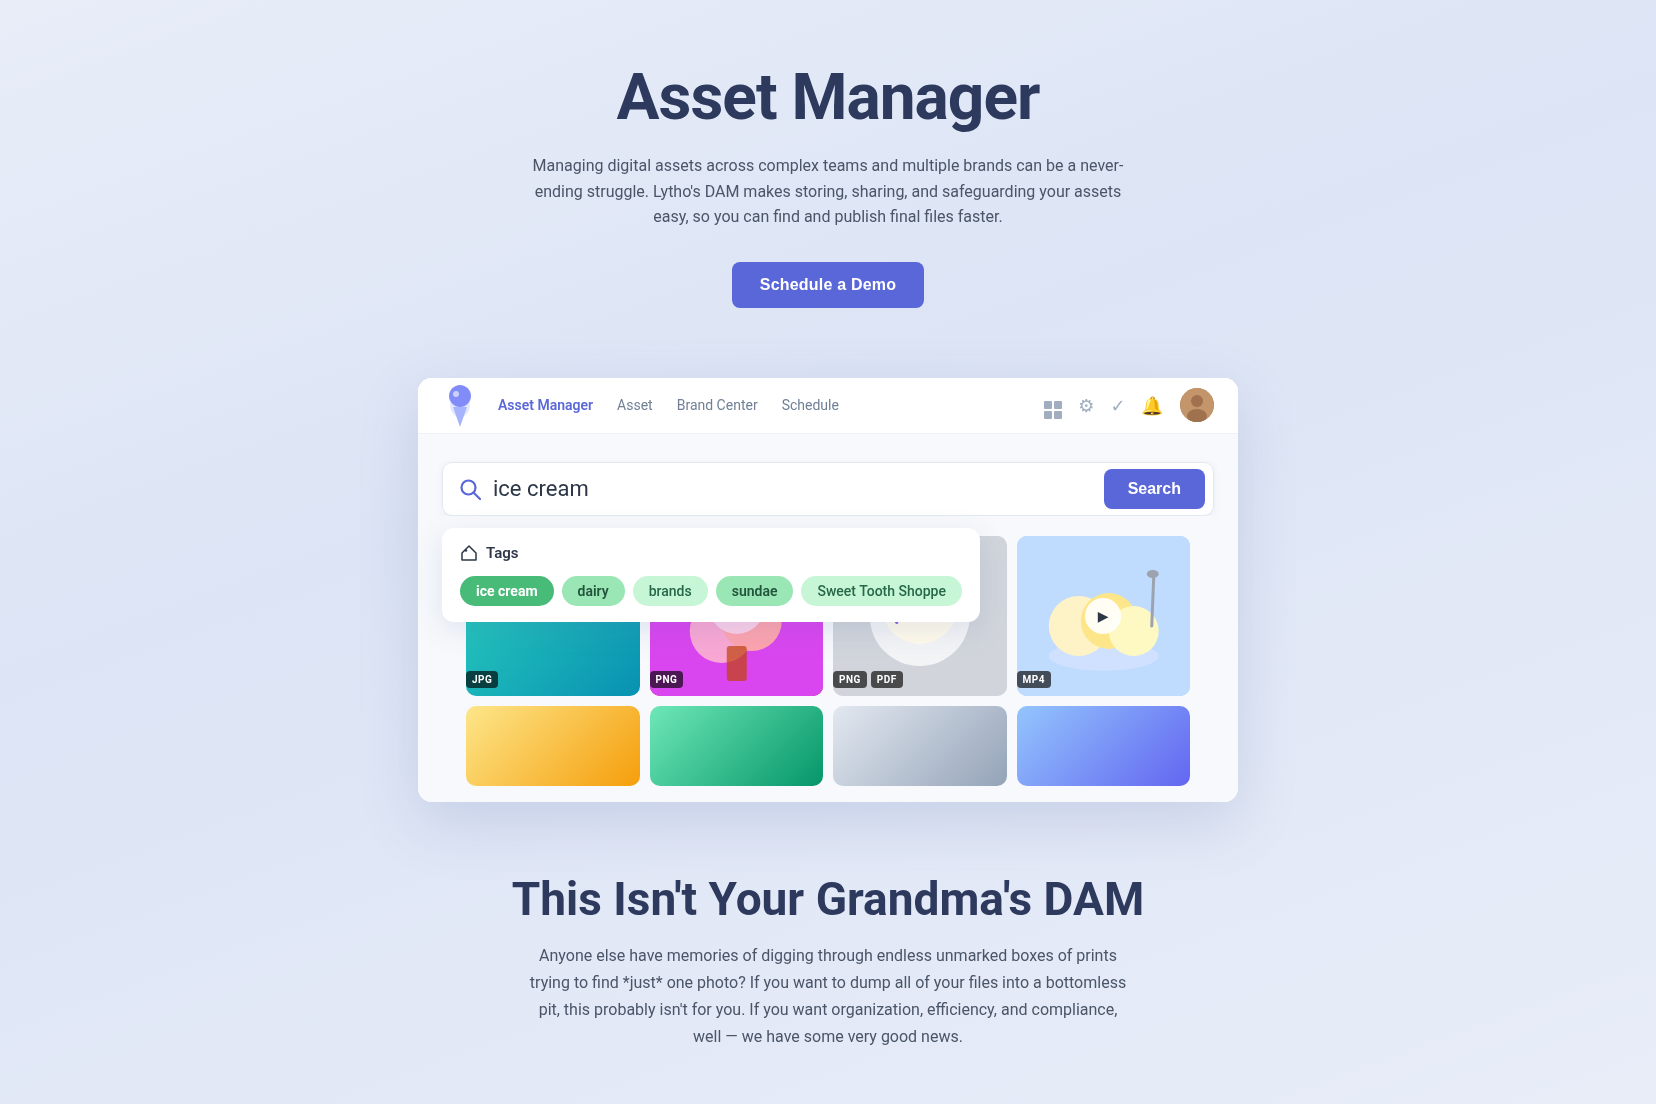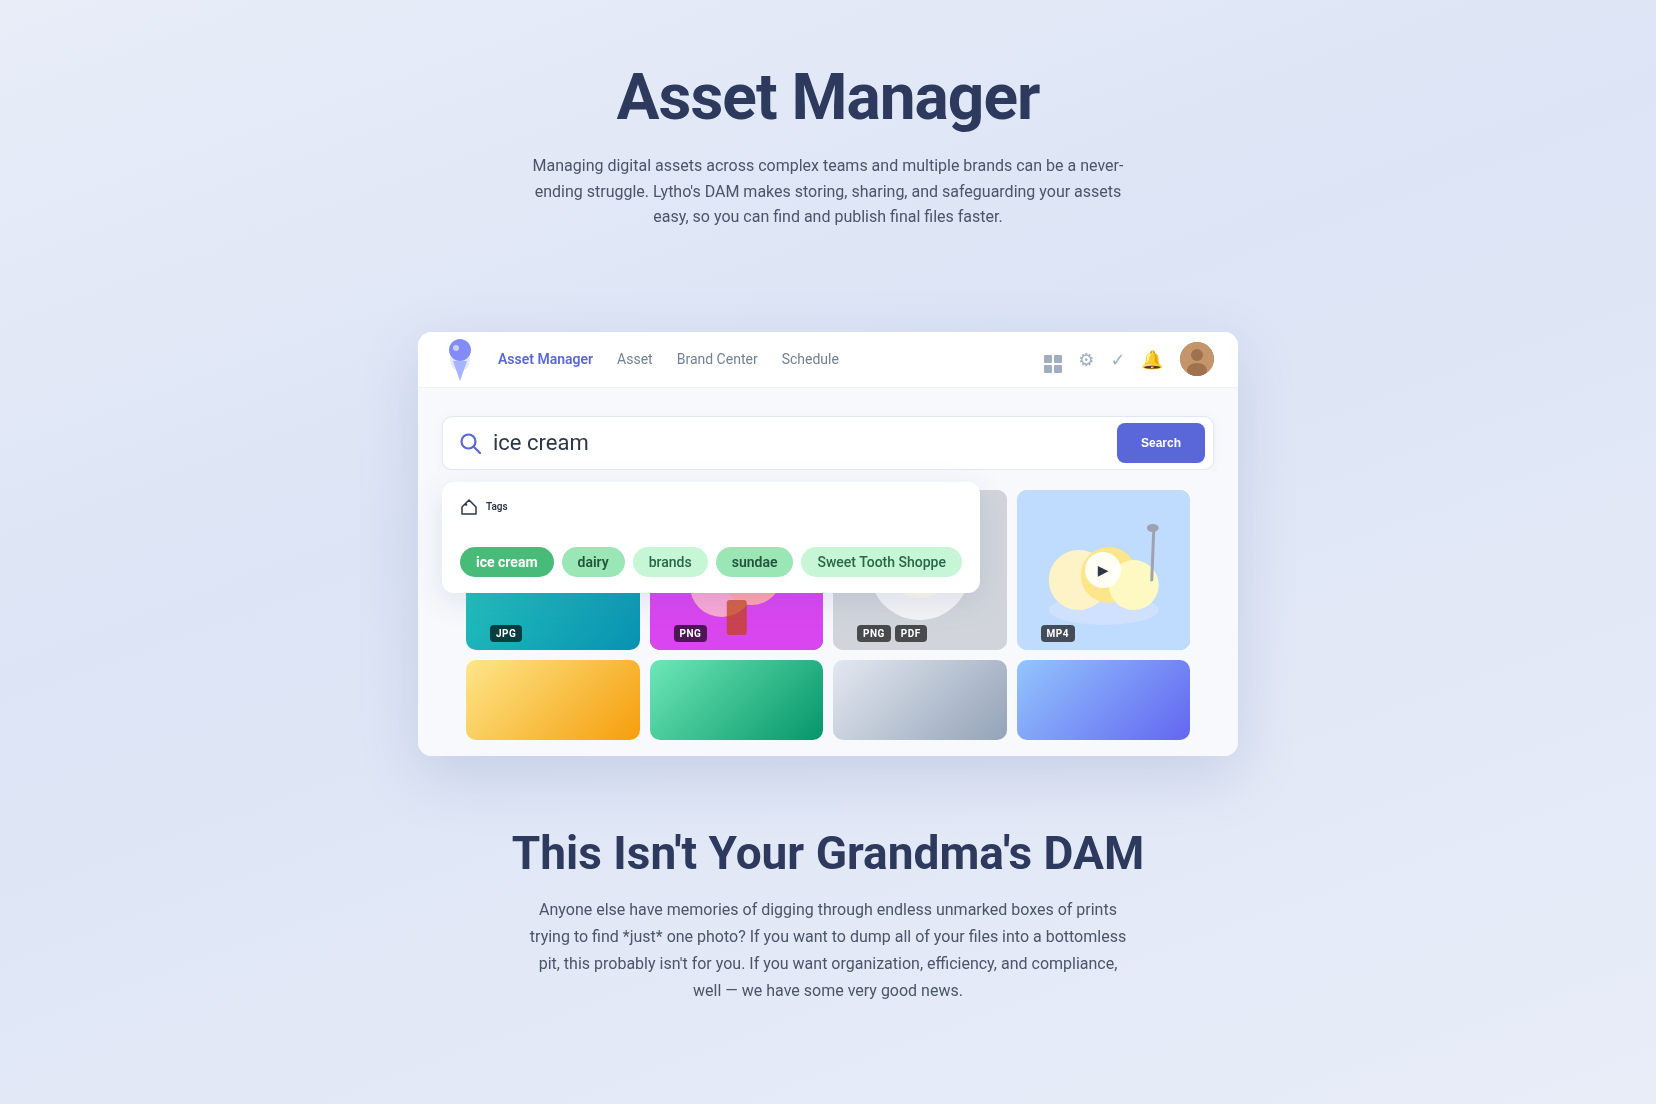--- a/index.html
+++ b/index.html
@@ -142,46 +142,46 @@
       font-size: 22px;
       color: #2d3748;
       font-weight: 400;
     }
     .search-btn {
       background: #5a67d8;
       color: #fff;
       border: none;
       padding: 10px 24px;
       border-radius: 8px;
-      font-size: 12px;
+      font-size: 16px;
       font-weight: 600;
       cursor: pointer;
       height: 40px;
     }
 
     
     .tags-dropdown {
       position: absolute;
       top: 94px;
       left: 24px;
       background: #fff;
       border-radius: 12px;
       box-shadow: 0 8px 30px rgba(80,100,160,0.15);
       padding: 16px 18px;
       z-index: 10;
       min-width: 240px;
     }
     .tags-title {
       display: flex;
-      align-items: center;
+      align-items: flex-end;
       gap: 8px;
-      font-size: 10px;
+      font-size: 15px;
       font-weight: 600;
       color: #2d3748;
-      margin-bottom: 31px;
+      margin-bottom: 14px;
     }
     .tags-grid {
       display: flex;
       flex-wrap: wrap;
       gap: 8px;
     }
     .tag {
       padding: 7px 16px;
       border-radius: 20px;
       font-size: 14px;
@@ -216,21 +216,21 @@
     .asset-card {
       border-radius: 10px;
       overflow: hidden;
       position: relative;
       height: 160px;
       background: #ccc;
     }
     .badge-row {
       position: absolute;
       bottom: 8px;
-      left: 24px;
+      left: 0;
       display: flex;
       gap: 4px;
     }
     .badge {
       background: rgba(0,0,0,0.65);
       color: #fff;
       font-size: 10px;
       font-weight: 700;
       padding: 3px 6px;
       border-radius: 4px;
@@ -301,20 +301,21 @@
       background: #a0aec0;
       border-radius: 1px;
     }
   </style>
 </head>
 <body>
 
 <section class="hero">
   <h1 class="hero-title">Asset Manager</h1>
   <p class="hero-subtitle">Managing digital assets across complex teams and multiple brands can be a never-ending struggle. Lytho's DAM makes storing, sharing, and safeguarding your assets easy, so you can find and publish final files faster.</p>
+  <button class="cta-button">Schedule a Demo</button>
 </section>
 
 <div class="app-window">
 
   <nav class="nav-bar">
 
     <div class="nav-logo">
       <svg viewBox="0 0 36 44" fill="none" xmlns="http://www.w3.org/2000/svg" class="logo-svg">
         <ellipse cx="18" cy="22" rx="10" ry="12" fill="#c7d2fe" opacity="0.5"></ellipse>
         <path d="M18 2 C12 2, 7 7, 7 13 C7 19, 12 24, 18 24 C24 24, 29 19, 29 13 C29 7, 24 2, 18 2Z" fill="#818cf8"></path>

